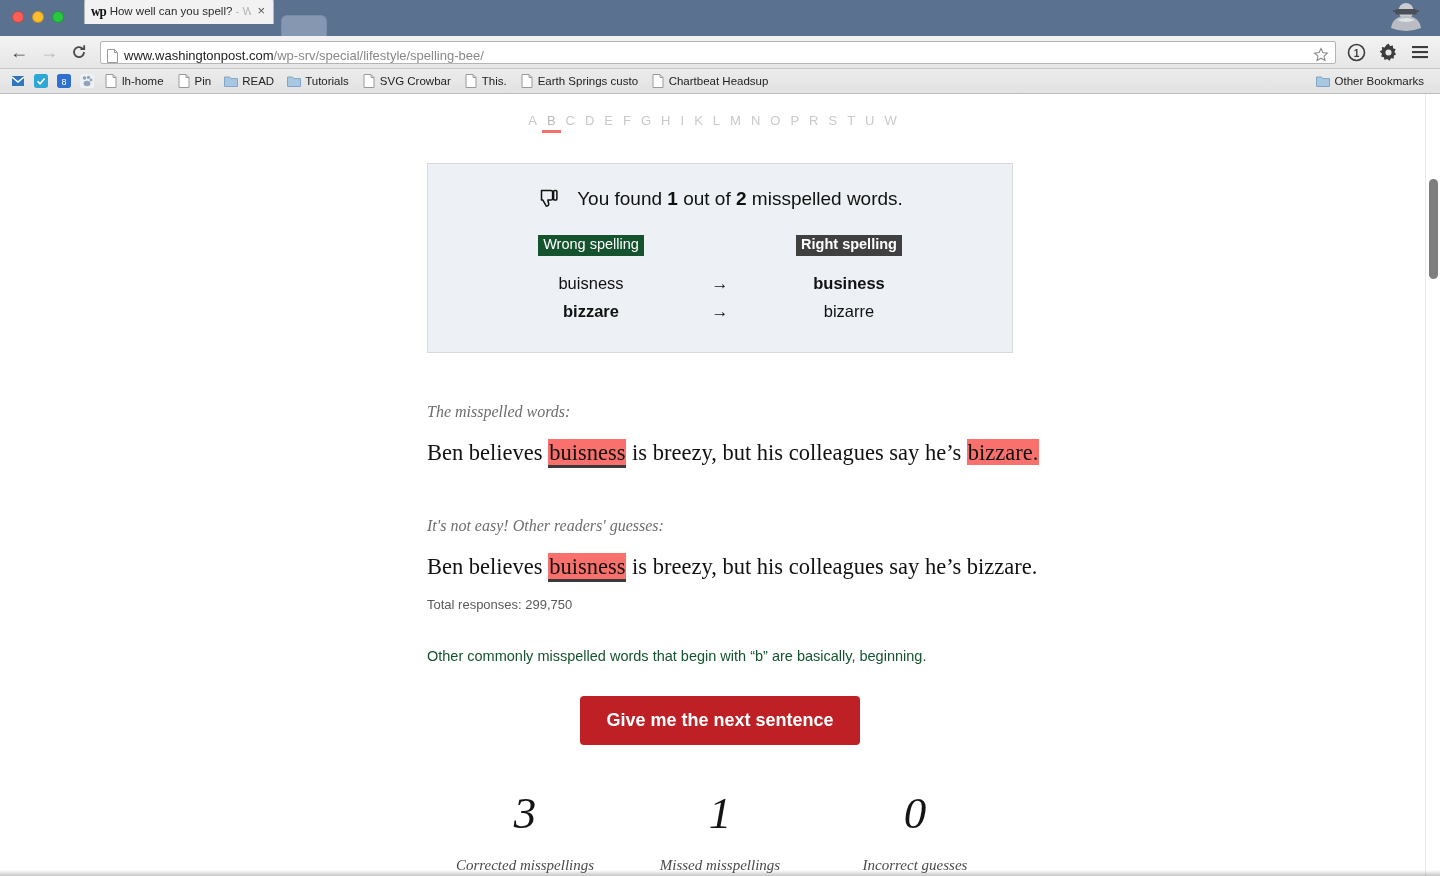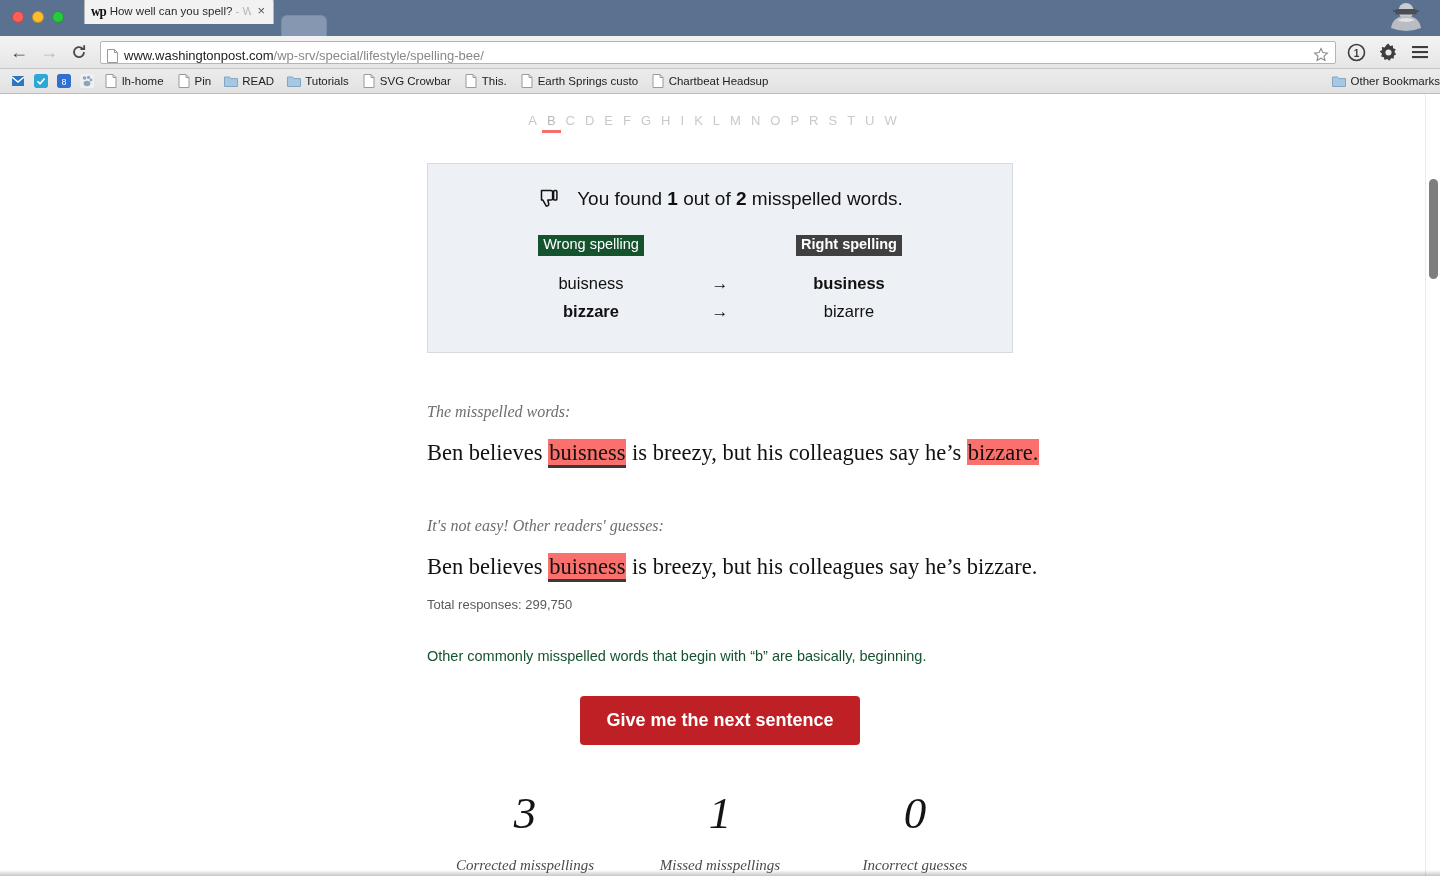--- a/index.html
+++ b/index.html
@@ -178,21 +178,21 @@
     border-radius: 2px;
     white-space: nowrap;
     cursor: pointer;
     max-width: 160px;
     overflow: hidden;
   }
   .bm-icononly { padding: 2px 3px; }
   .bm-label { overflow: hidden; text-overflow: clip; }
   #other-bookmarks {
     position: absolute;
-    right: 0;
+    right: 16px;
     display: flex;
     align-items: center;
     gap: 5px;
     cursor: pointer;
   }
 
   .ico-square {
     width: 14px; height: 14px;
     border-radius: 2px;
     display: inline-block;

